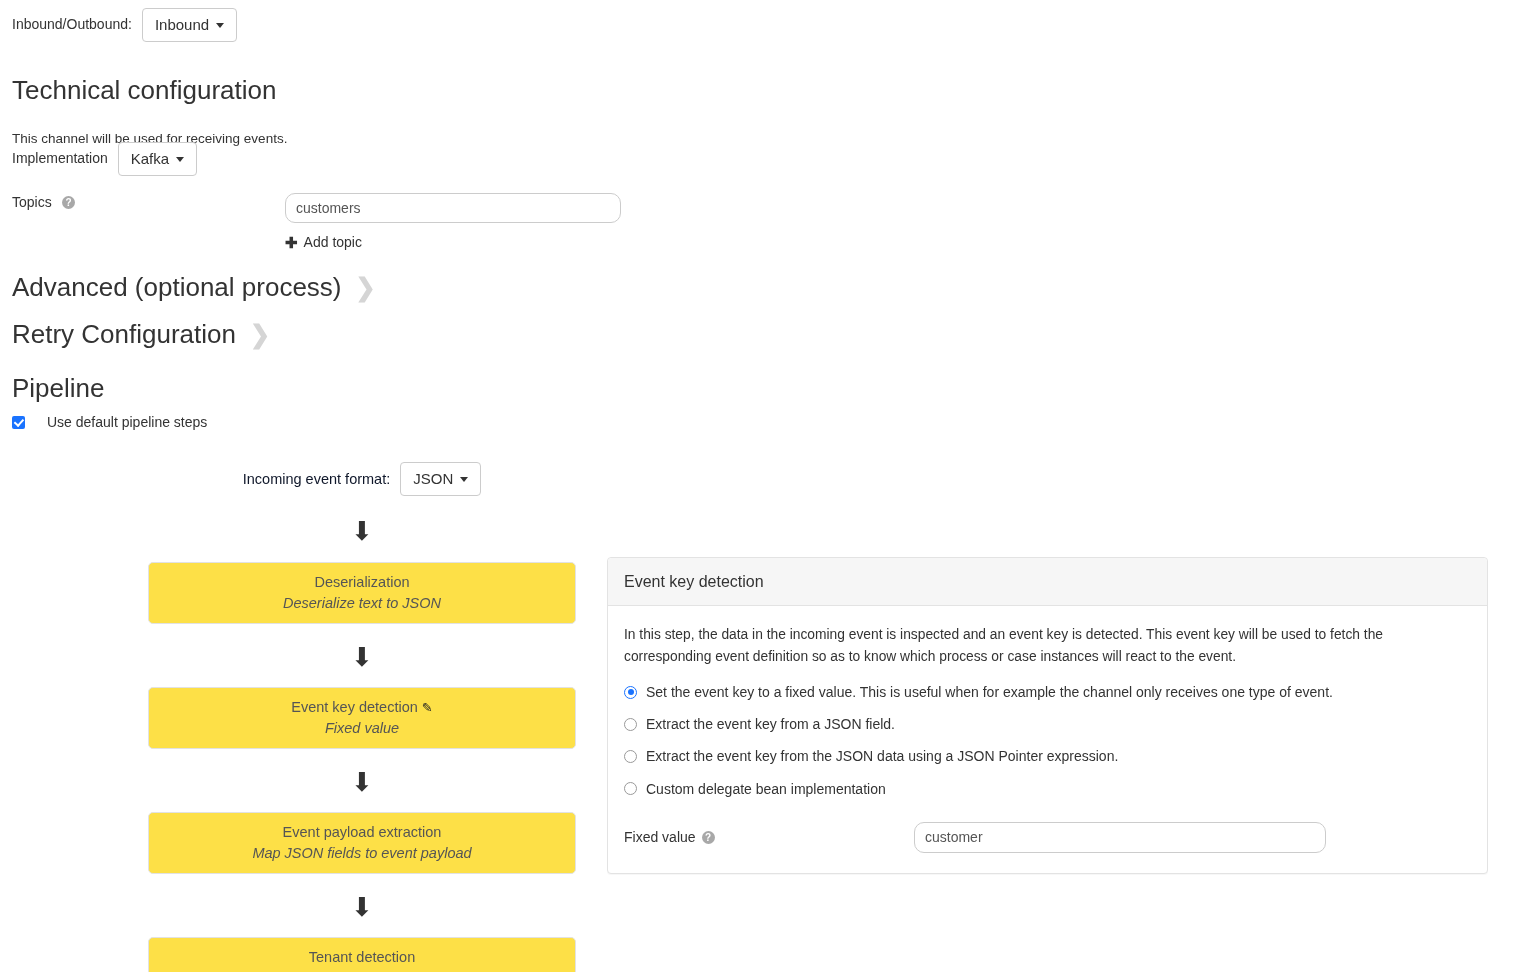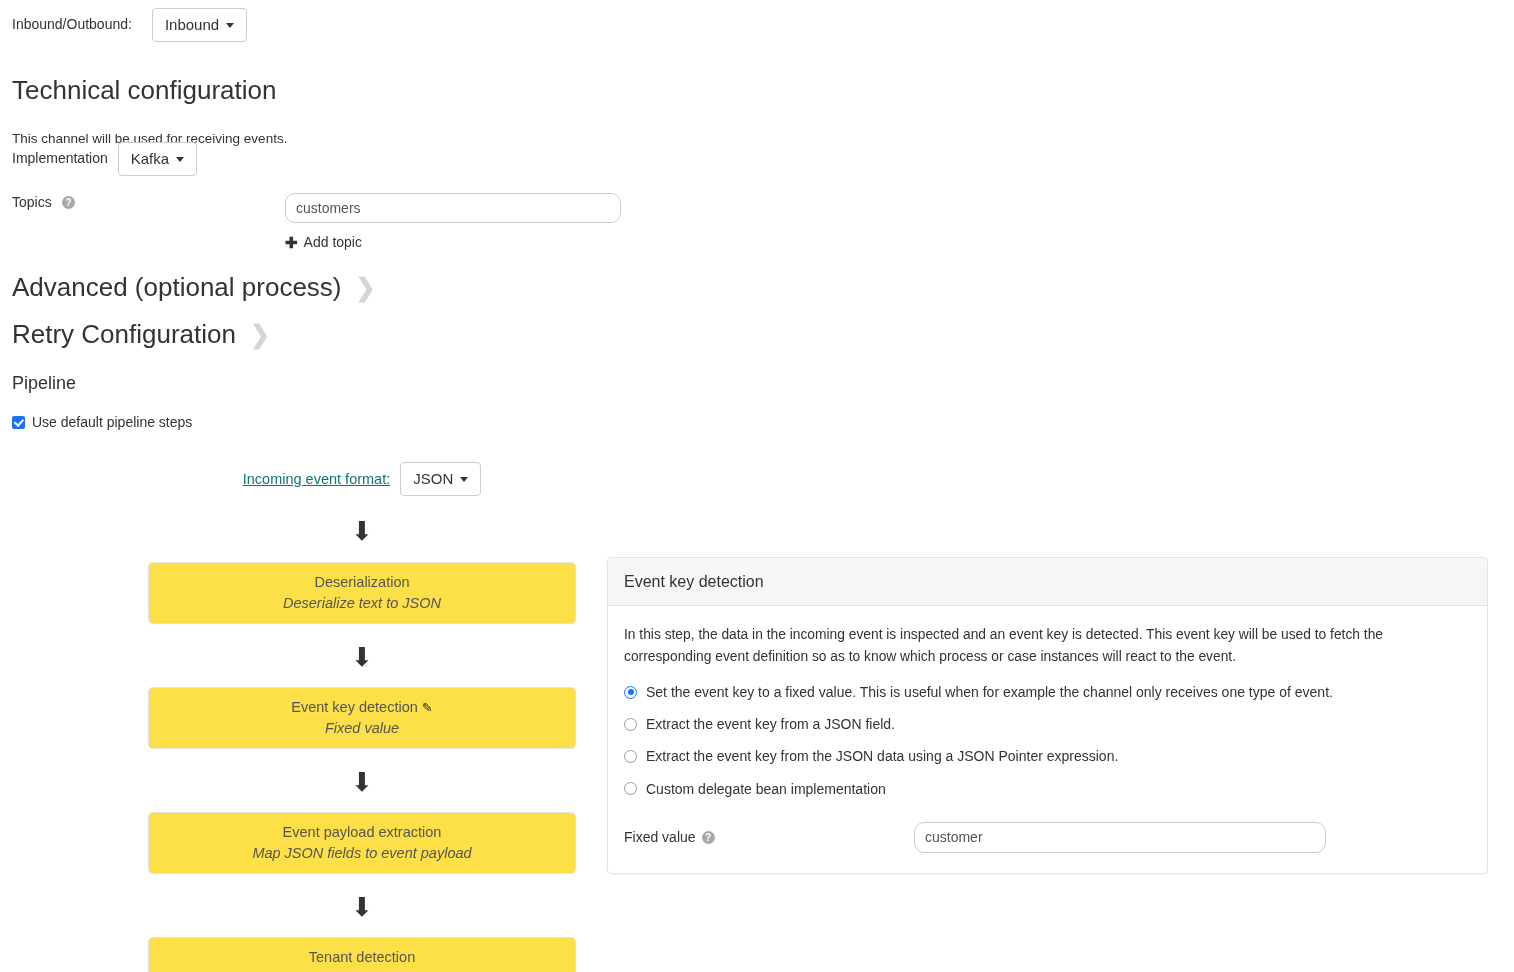--- a/index.html
+++ b/index.html
@@ -99,21 +99,21 @@
     font-size: 10px;
     line-height: 13px;
     text-align: center;
     font-weight: bold;
     vertical-align: 1px;
     cursor: pointer;
     font-family: "Liberation Sans", sans-serif;
   }
 
   
-  .chk-wrap { display: flex; align-items: center; gap: 7px; }
+  .chk-wrap { display: flex; align-items: center; gap: 22px; }
   .chk {
     width: 13px; height: 13px;
     border-radius: 2px;
     background: #1a73ff;
     position: relative;
     cursor: pointer;
     flex: none;
   }
   .chk::after {
     content: "";
@@ -132,21 +132,21 @@
     left: 148px;
     top: 462px;
     width: 428px;
   }
   .format-row {
     display: flex;
     align-items: center;
     justify-content: center;
     gap: 10px;
   }
-  .format-label { font-size: 14.5px; color: #0f766e; text-decoration: underline; }
+  .format-label { font-size: 14.5px; color: #0f172a; }
 
   .arrow {
     width: 100%;
     text-align: center;
     color: #333333;
     line-height: 1;
     font-size: 26px;
     font-family: "DejaVu Sans", sans-serif;
     user-select: none;
   }
@@ -245,21 +245,21 @@
     color: #333333;
     width: 290px;
   }
 </style>
 </head>
 <body>
 
 <div class="page">
 
   <div class="row-inline" style="position:absolute; left:12px; top:8px;">
-    <span class="field-label" style="margin-right:20px;">Inbound/Outbound:</span>
+    <span class="field-label" style="margin-right:10px;">Inbound/Outbound:</span>
     <button class="dropdown-btn">
       <span>Inbound</span>
       <span class="caret"></span>
     </button>
   </div>
 
   <h2 class="section-title" style="position:absolute; left:12px; top:66px;margin-top:9px;">Technical configuration</h2>
 
   <p class="section-sub" style="position:absolute; left:12px; top:107px;margin-top:24px;">This channel will be used for receiving events.</p>
 
@@ -286,21 +286,21 @@
   <div style="position:absolute; left:12px; top:272px; display:flex; align-items:center; gap:14px;">
     <h2 class="section-title">Advanced (optional process)</h2>
     <span class="chevron">❯</span>
   </div>
 
   <div style="position:absolute; left:12px; top:319px; display:flex; align-items:center; gap:14px;">
     <h2 class="section-title">Retry Configuration</h2>
     <span class="chevron">❯</span>
   </div>
 
-  <h2 class="section-title" style="position:absolute; left:12px; top:373px; font-size:18px;">Pipeline</h2>
+  <h2 class="section-title" style="position:absolute; left:12px; top:373px; font-size:26px;">Pipeline</h2>
 
   <div class="chk-wrap" style="position:absolute; left:12px; top:414px;">
     <span class="chk"></span>
     <span class="chk-label">Use default pipeline steps</span>
   </div>
 
   <div class="pipeline-col">
 
     <div class="format-row">
       <span class="format-label">Incoming event format:</span>

